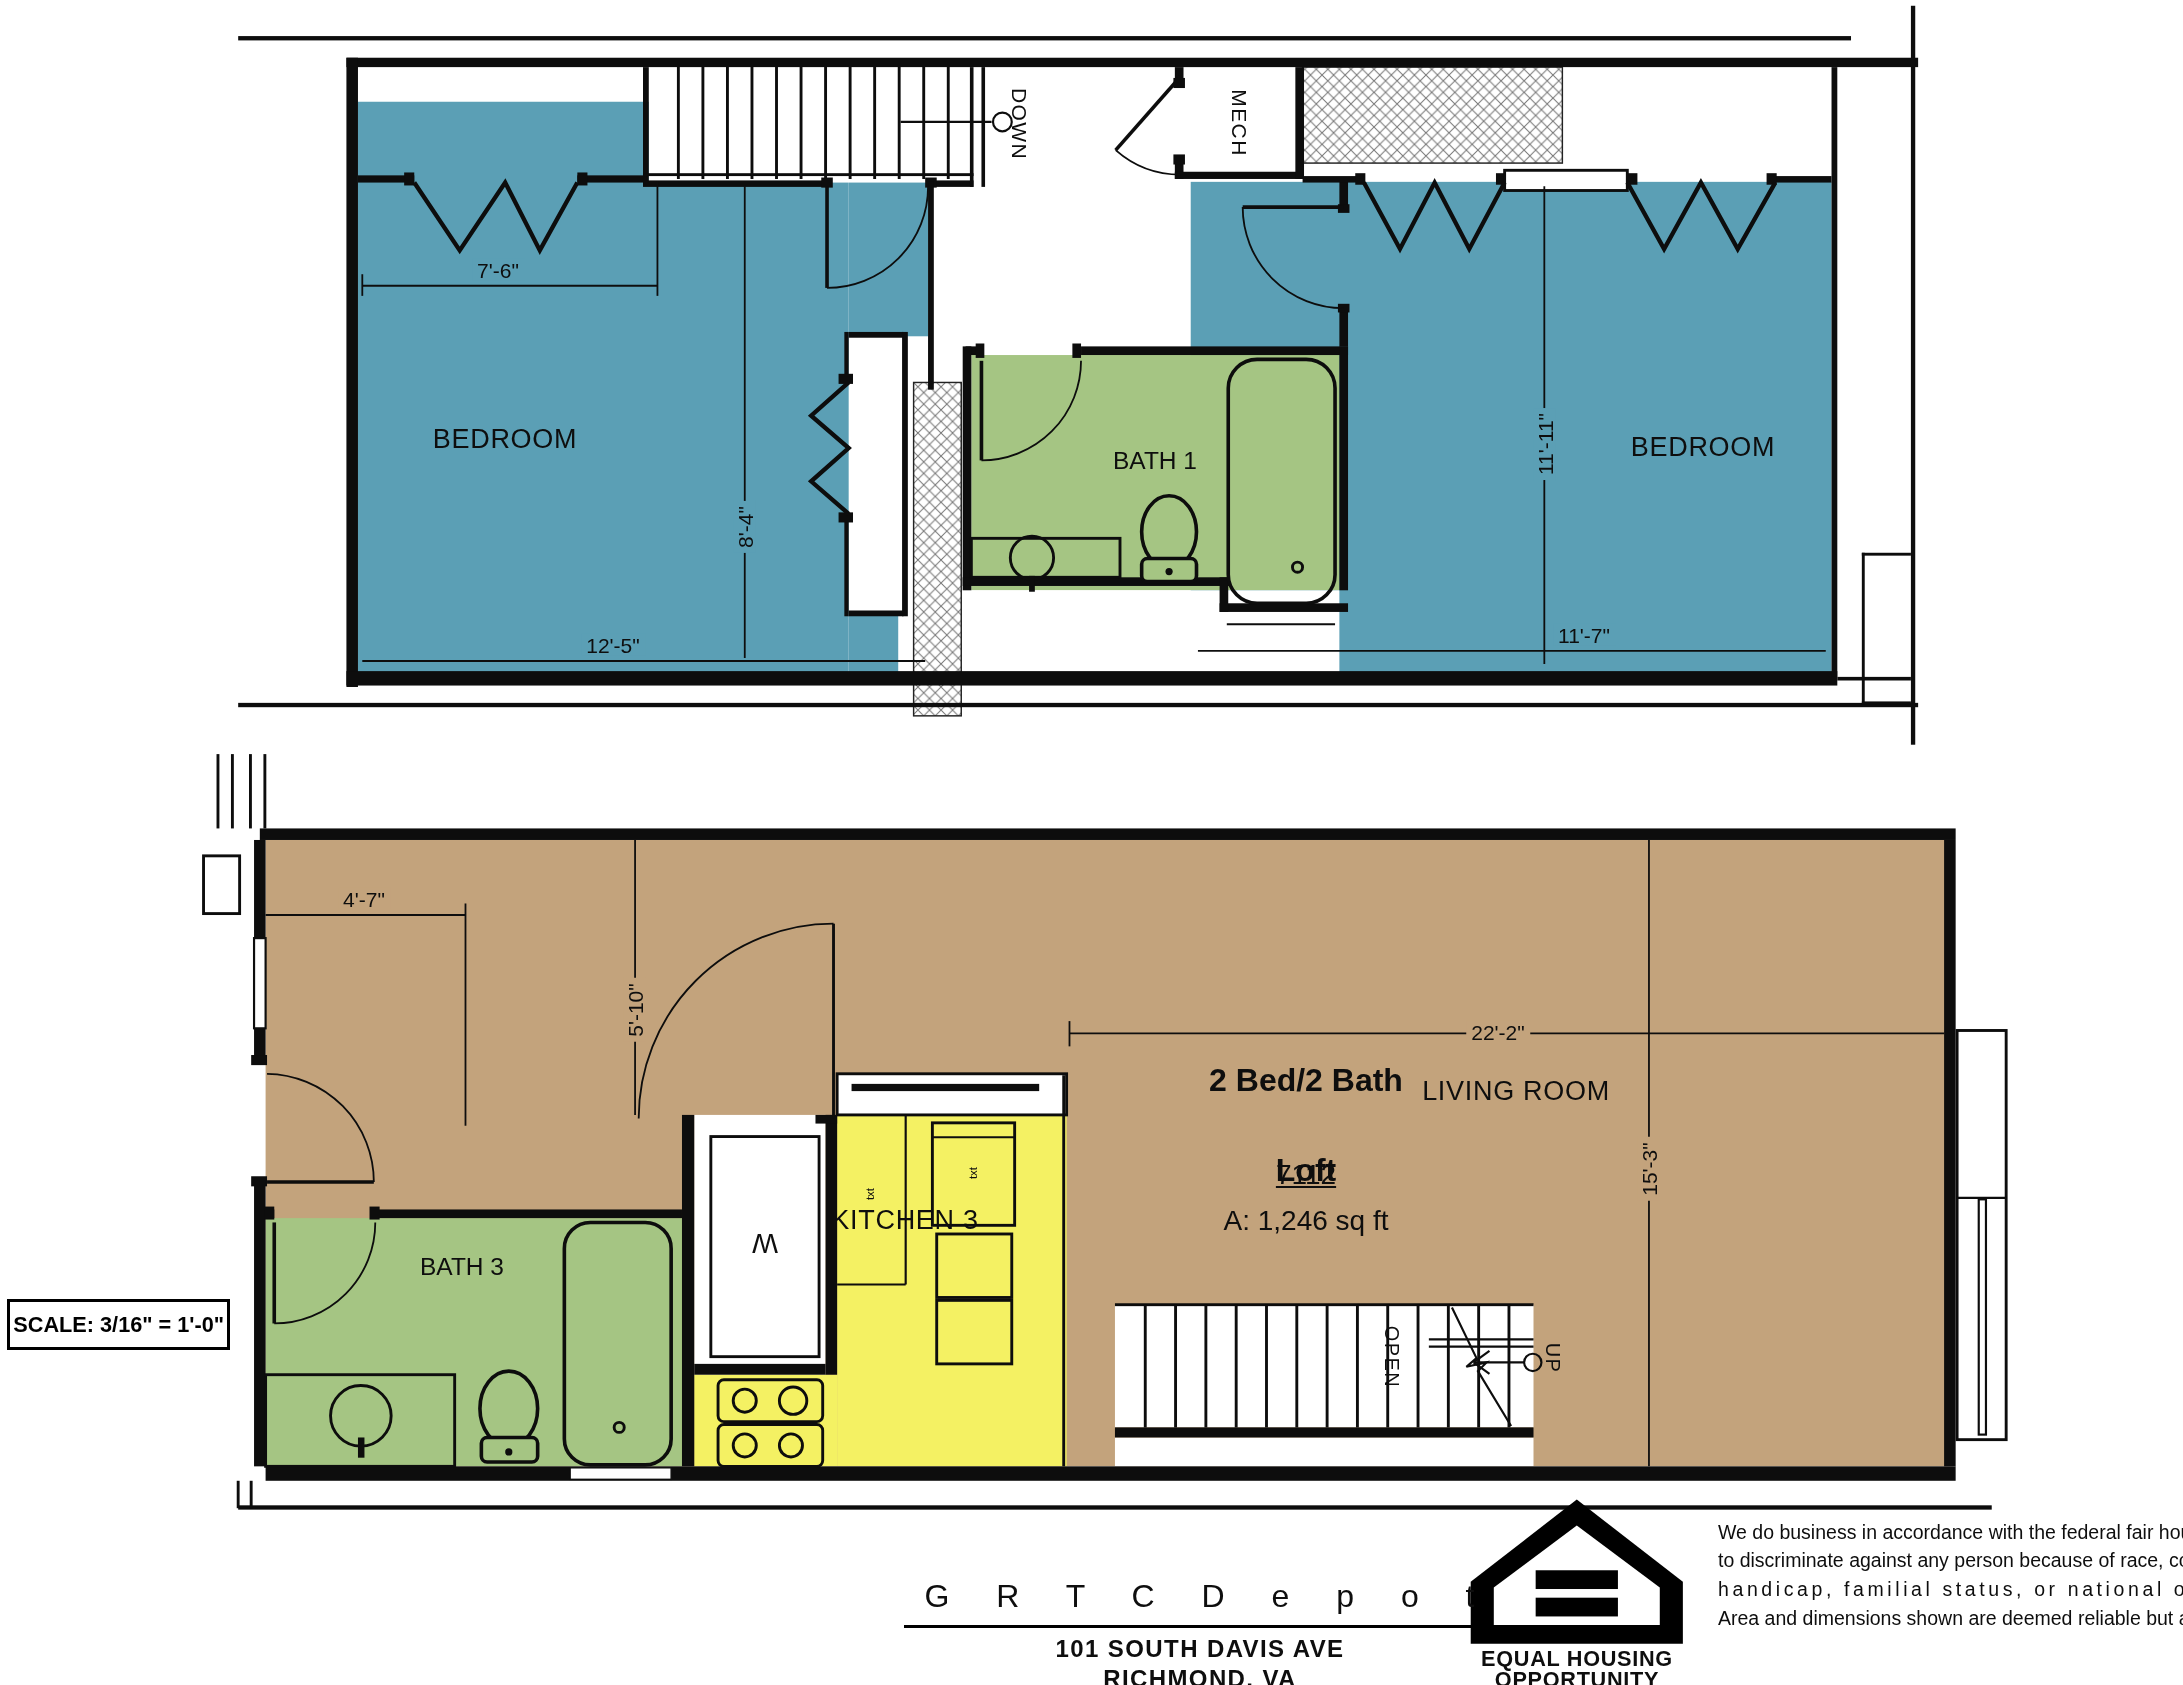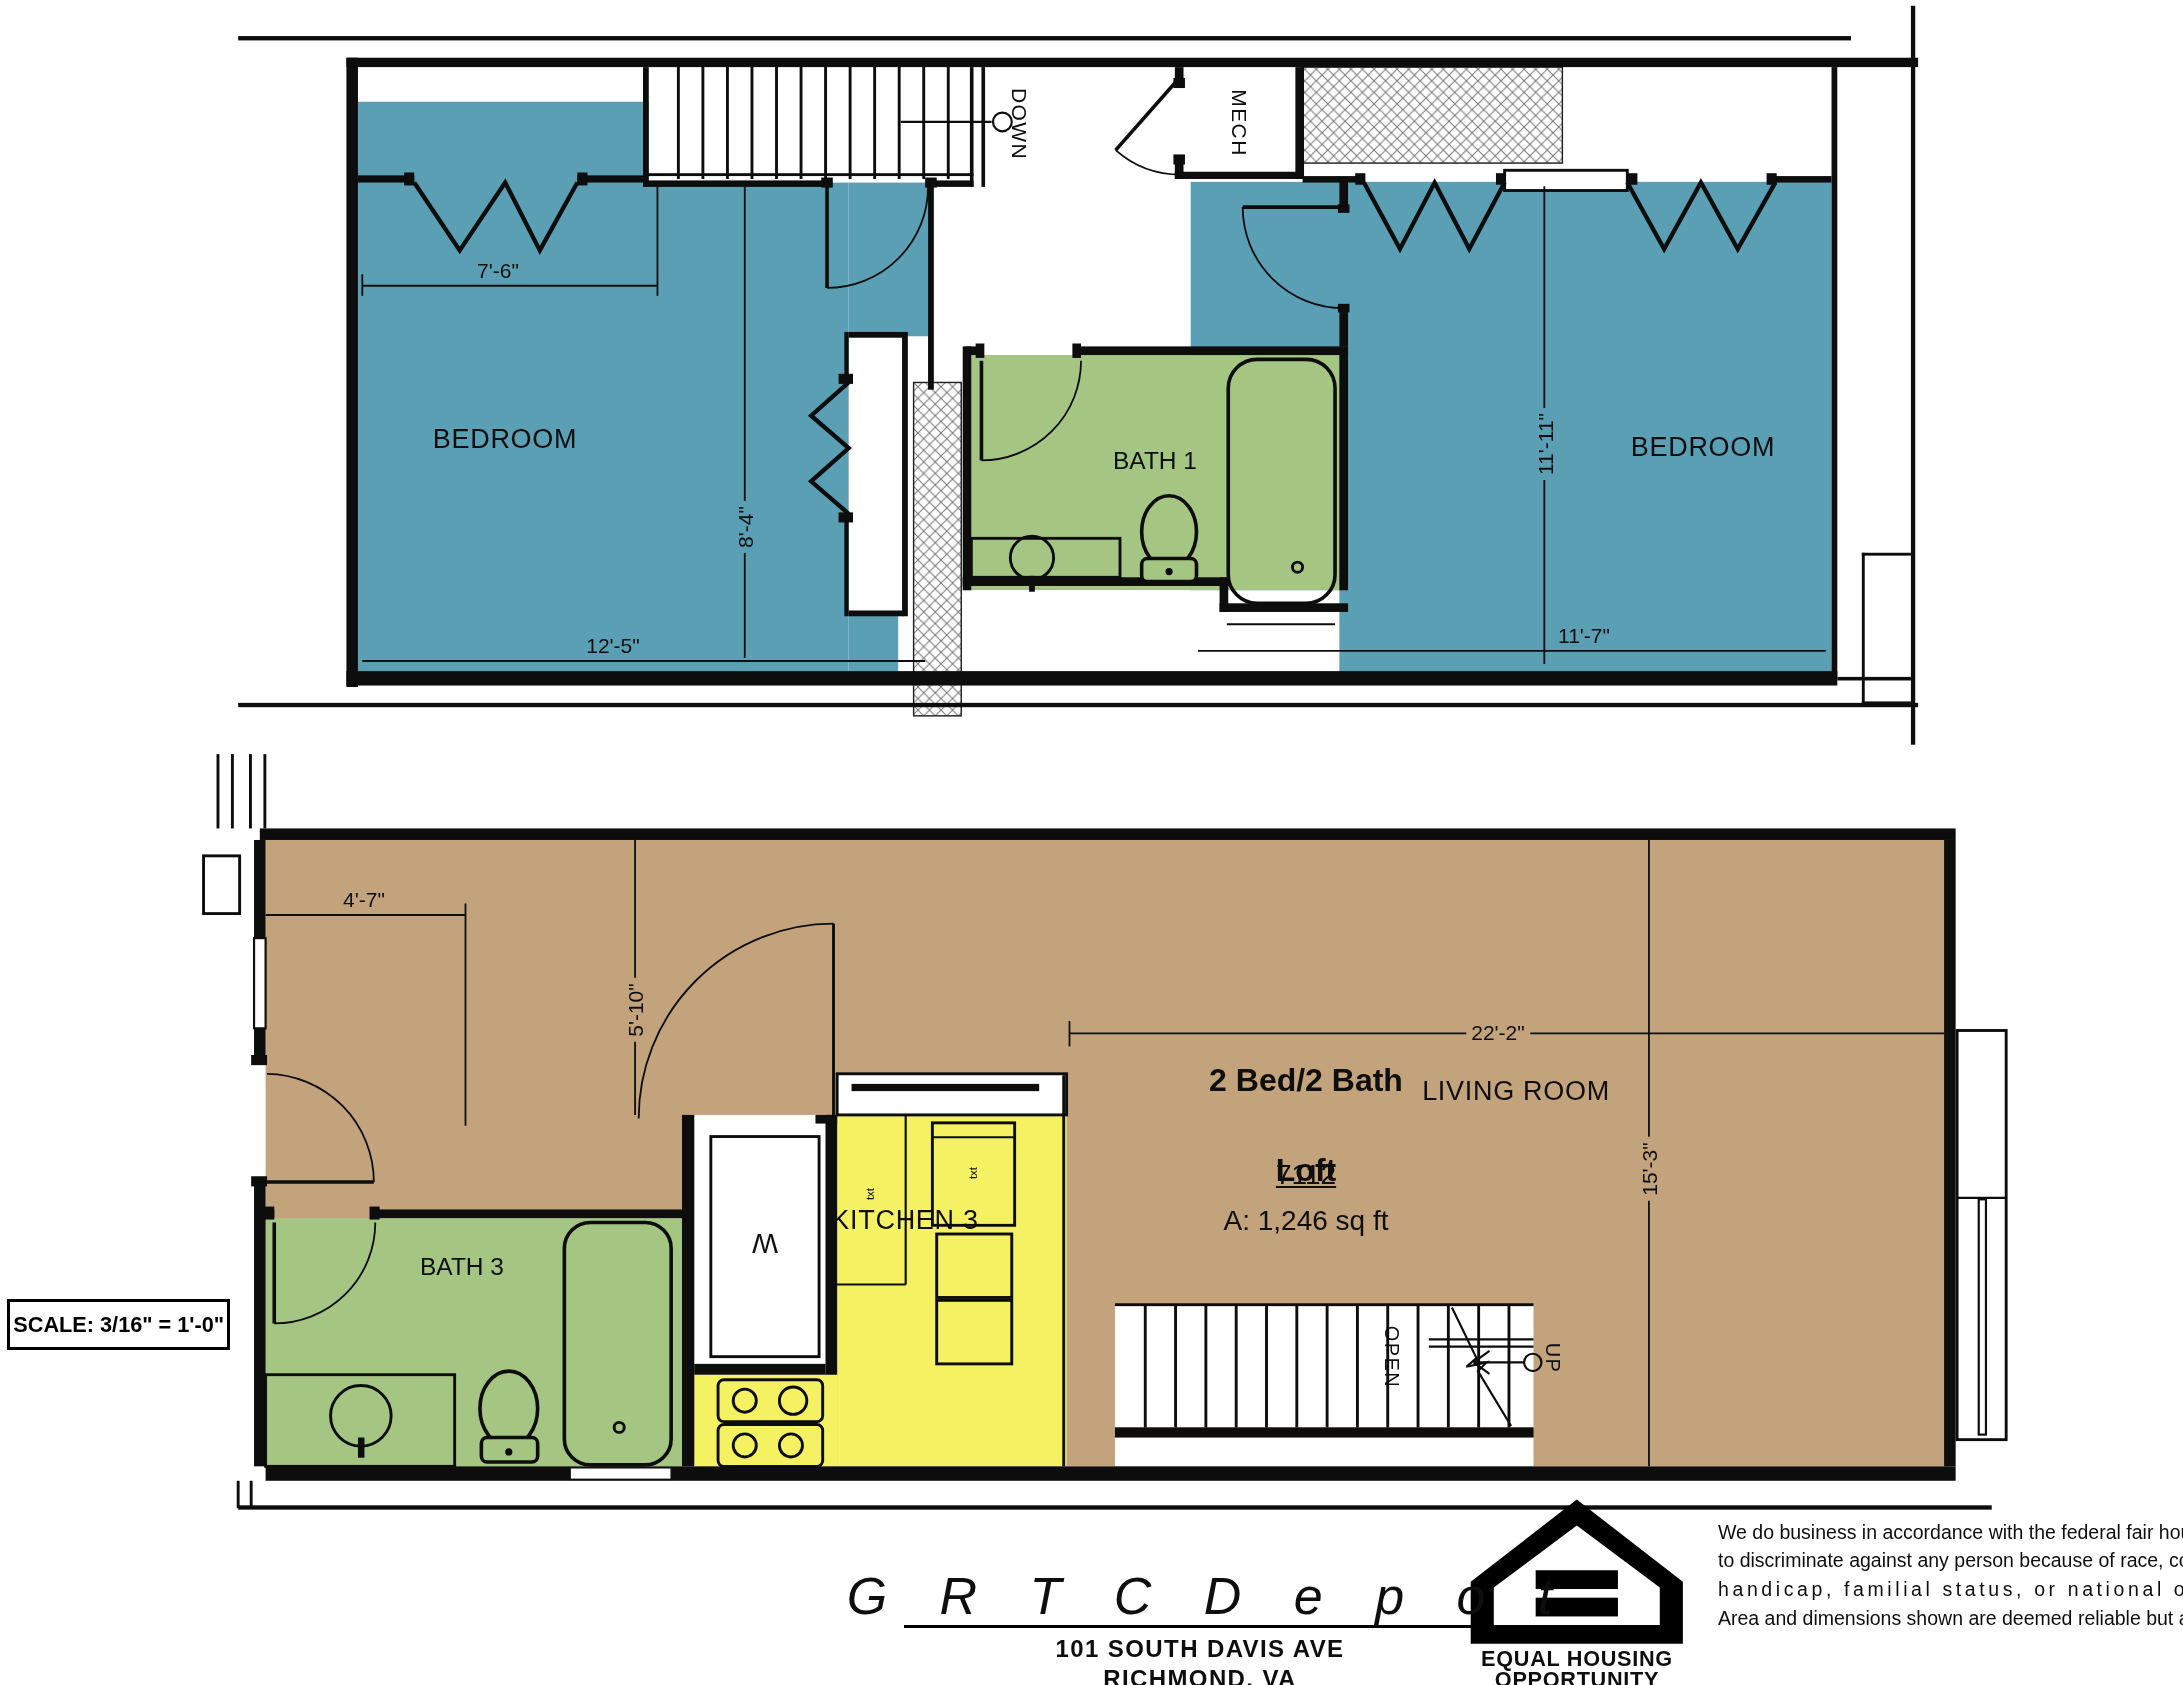--- a/index.html
+++ b/index.html
@@ -14,21 +14,21 @@
   .room-sm{font-size:24.5px;}
   .dim{font-size:21px;padding:0.7px 5px;}
   .bg-blue{background:var(--room_blue);}
   .bg-tan{background:var(--room_tan);}
   .dir{font-size:21px;letter-spacing:1.4px;}
   .tiny{font-size:11.5px;}
   .unit-bold{font-size:32px;font-weight:bold;}
   .unit-reg{font-size:28px;}
   .scale-box{position:absolute;left:7.2px;top:1299px;width:217px;height:45px;border:3.6px solid #000;
              display:flex;align-items:center;justify-content:center;font-size:21.7px;font-weight:bold;}
-  .title-main{font-size:52px;letter-spacing:19px;font-style:italic;}
+  .title-main{font-size:32px;letter-spacing:19px;}
   .title-underline{position:absolute;left:904px;top:1625px;width:595px;height:2.9px;background:#000;}
   .title-addr{font-size:24px;font-weight:bold;letter-spacing:1.4px;}
   .eho-txt{font-size:21.7px;font-weight:bold;letter-spacing:0.7px;}
   .disc{position:absolute;color:#0e0e0e;font-size:19.5px;transform:translate(0,-50%);white-space:nowrap;}
   .disc-sp{letter-spacing:3.6px;}
 </style>
 </head>
 <body>
 
 <div id="stage">

